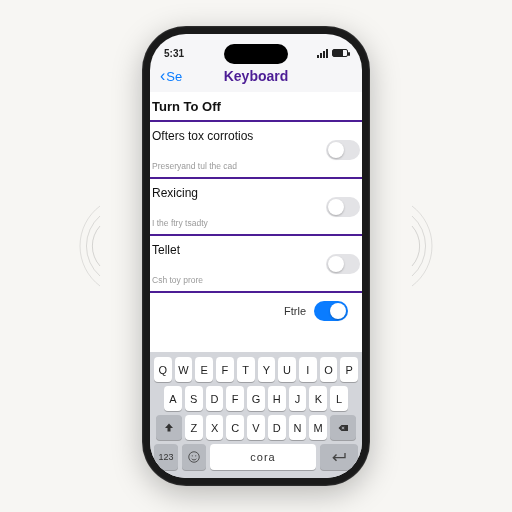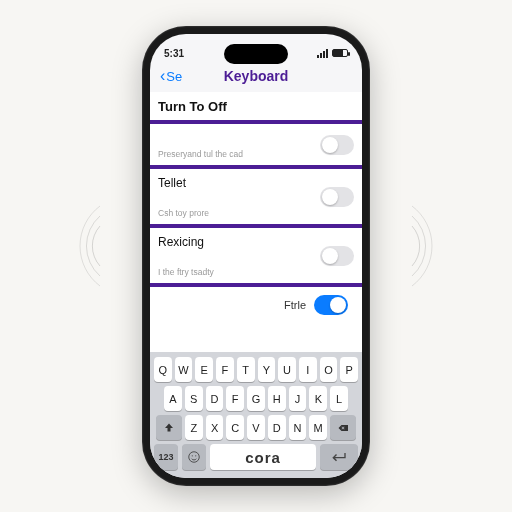--- a/index.html
+++ b/index.html
@@ -30,41 +30,41 @@
     position: absolute; top: 10px; left: 50%; transform: translateX(-50%);
     width: 64px; height: 20px; background: #000; border-radius: 12px; z-index: 5;
   }
   .status { display: flex; justify-content: space-between; align-items: center; padding: 10px 14px 0; font-size: 10px; font-weight: 600; color: #222; height: 28px; }
   .status .right { display: flex; gap: 4px; align-items: center; }
   .nav { display: flex; align-items: center; padding: 6px 10px 8px; position: relative; }
   .back { color: #0a7cff; font-size: 13px; font-weight: 500; display: flex; align-items: center; gap: 1px; }
   .chev { font-size: 16px; line-height: 1; }
   .title { position: absolute; left: 0; right: 0; text-align: center; font-size: 14px; font-weight: 600; color: #4c1d95; }
   .content { flex: 1; background: #fff; overflow: hidden; }
-  .row { padding: 7px 8px 6px; border-bottom: 4px solid #4c1d95; display: flex; justify-content: space-between; align-items: center; gap: 10px; }
+  .row { padding: 7px 2px 6px; border-bottom: 2px solid #4c1d95; display: flex; justify-content: space-between; align-items: center; gap: 10px; }
   .row .txt .lbl { font-size: 12px; color: #111; font-weight: 500; }
   .row .txt .sub { font-size: 8.5px; color: #9a9a9a; margin-top: 18px; }
   .row.head .lbl { font-size: 13px; font-weight: 600; }
   .switch { width: 34px; height: 20px; border-radius: 10px; background: #e3e3e6; position: relative; flex-shrink: 0; }
   .switch .knob { position: absolute; top: 2px; left: 2px; width: 16px; height: 16px; background: #fff; border-radius: 50%; box-shadow: 0 1px 2px rgba(0,0,0,0.25); }
   .switch.on { background: #0a7cff; }
   .switch.on .knob { left: auto; right: 2px; }
   .last { display: flex; justify-content: flex-end; align-items: center; gap: 8px; padding: 8px 14px; }
   .last .tlabel { font-size: 11px; color: #333; margin-left: 40px; }
   .kb { background: #d3d5da; padding: 5px 4px 8px; }
   .krow { display: flex; justify-content: center; gap: 3px; margin-bottom: 4px; }
   .key { background: #fff; border-radius: 4px; height: 25px; flex: 1; display: flex; align-items: center; justify-content: center; font-size: 11px; font-weight: 500; color: #222; box-shadow: 0 1px 0 rgba(0,0,0,0.25); text-transform: uppercase; max-width: 18px; }
   .krow.r2 { padding: 0 10px; }
   .krow.r3 { padding: 0 2px; }
   .key.fn { background: #b7bac0; flex: 1.4; max-width: 26px; }
   .key.fn svg { width: 12px; height: 12px; }
-  .brow { display: flex; gap: 4px; align-items: center; font-weight: bold; }
+  .brow { display: flex; gap: 4px; align-items: center; }
   .bkey { background: #b7bac0; border-radius: 4px; height: 26px; display: flex; align-items: center; justify-content: center; font-size: 9px; color: #333; box-shadow: 0 1px 0 rgba(0,0,0,0.25); }
   .bkey.sm { width: 24px; }
-  .bkey.space { flex: 1; background: #fff; letter-spacing: 1px; font-size: 15px; }
+  .bkey.space { flex: 1; background: #fff; letter-spacing: 1px; font-size: 11px; }
   .bkey.ret { width: 38px; }
   .sig { display: inline-flex; gap: 1px; align-items: flex-end; }
   .sig i { width: 2px; background: #222; display: block; }
   .sig i:nth-child(1){height:3px}.sig i:nth-child(2){height:5px}.sig i:nth-child(3){height:7px}.sig i:nth-child(4){height:9px}
   .batt { width: 16px; height: 8px; border: 1px solid #222; border-radius: 2px; position: relative; }
   .batt::after { content: ""; position: absolute; right: -3px; top: 2px; width: 2px; height: 4px; background: #222; border-radius: 1px; }
   .batt i { display: block; width: 70%; height: 100%; background: #222; }
   .wave-svg { position:absolute; top:50%; transform:translateY(-60%); }
 </style>
 </head>
@@ -109,39 +109,40 @@
     </div>
 
     <div class="content">
       <div class="row head">
         <div class="txt">
             <div class="lbl">Turn To Off</div>
           </div>
       </div>
       <div class="row">
         <div class="txt">
+          <div class="lbl">Ofters tox corrotios</div>
           <div class="sub">Preseryand tul the cad</div>
+        </div>
+        <div class="switch">
+            <div class="knob"></div>
+          </div>
+      </div>
+      <div class="row">
+        <div class="txt">
+          <div class="lbl">Rexicing</div>
+          <div class="sub">I the ftry tsadty</div>
         </div>
         <div class="switch">
             <div class="knob"></div>
           </div>
       </div>
       <div class="row">
         <div class="txt">
           <div class="lbl">Tellet</div>
           <div class="sub">Csh toy prore</div>
-        </div>
-        <div class="switch">
-            <div class="knob"></div>
-          </div>
-      </div>
-      <div class="row">
-        <div class="txt">
-          <div class="lbl">Rexicing</div>
-          <div class="sub">I the ftry tsadty</div>
         </div>
         <div class="switch">
             <div class="knob"></div>
           </div>
       </div>
       <div class="last">
         <span class="tlabel">Ftrle</span>
         <div class="switch on">
             <div class="knob"></div>
           </div>

